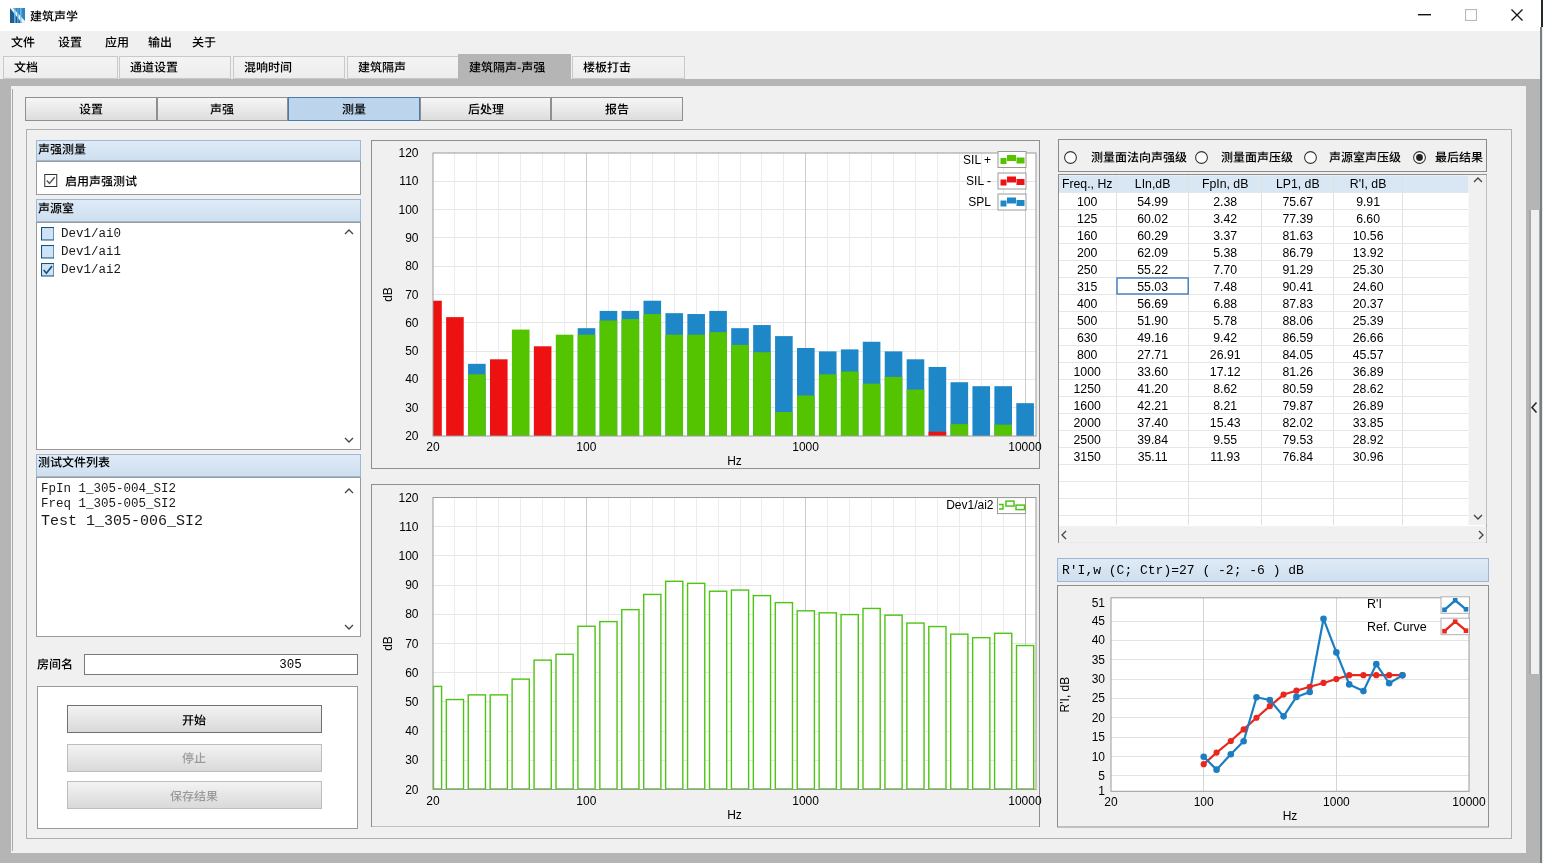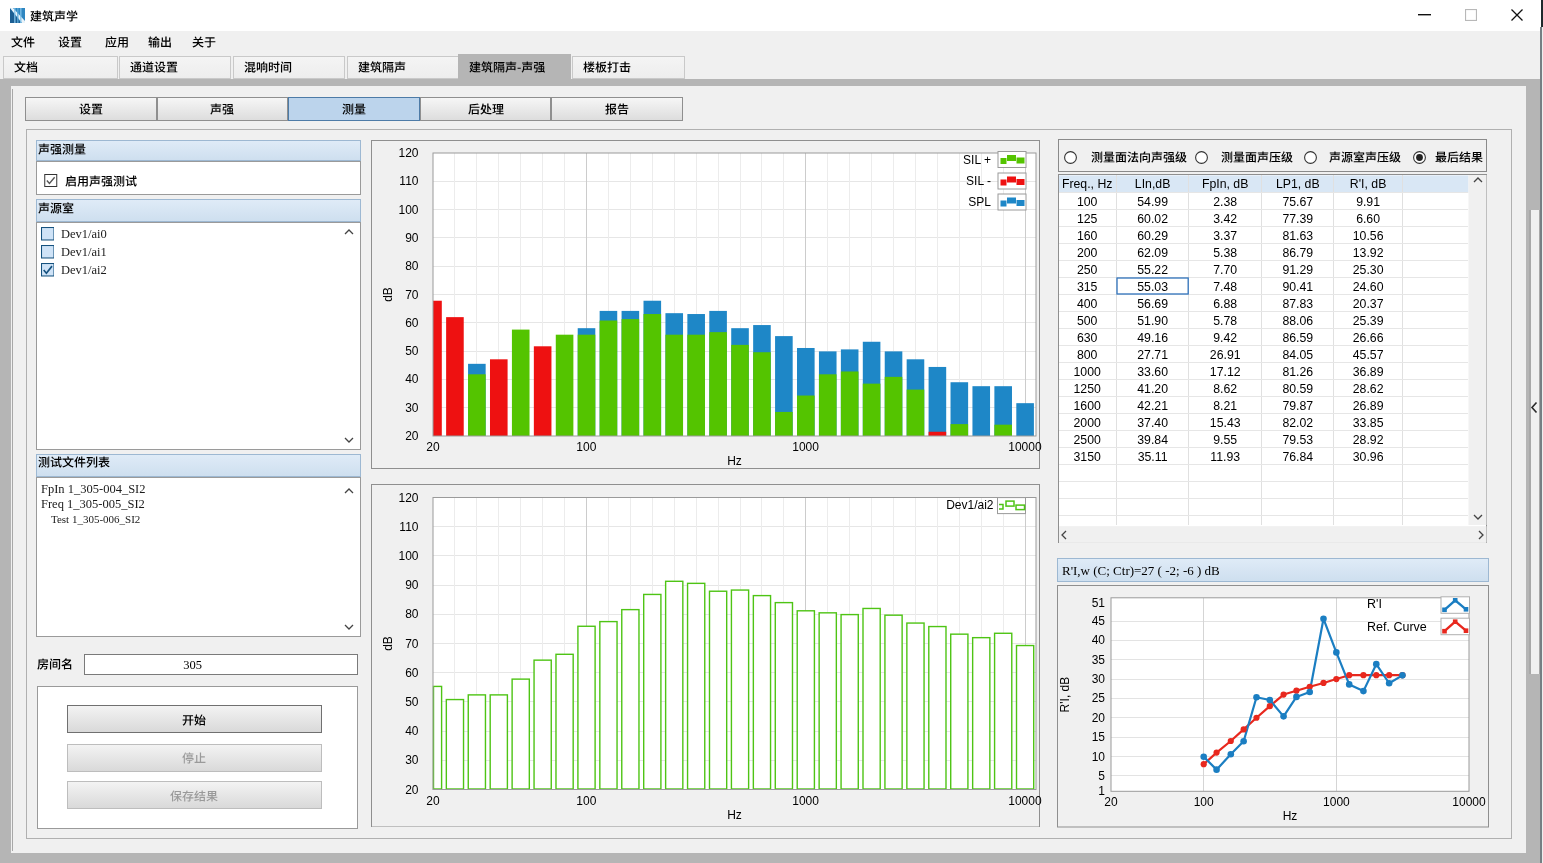--- a/index.html
+++ b/index.html
@@ -1,17 +1,17 @@
 <!DOCTYPE html>
 <html><head><meta charset="utf-8"><style>
 *{margin:0;padding:0;box-sizing:border-box}
 html,body{width:1543px;height:863px;overflow:hidden}
 body{font-family:"Liberation Sans",sans-serif;background:#b5b5b5;position:relative;font-size:12px;color:#000}
 .abs{position:absolute}
-.lt{font-family:Liberation Serif, serif}
+.lt{font-family:Liberation Mono, monospace}
 svg{display:block}
 </style></head><body>
 
 <div class="abs" style="left:0;top:0;width:1543px;height:31px;background:#fff"></div>
 <svg class="abs" style="left:10px;top:8px" width="15" height="15" viewBox="0 0 15 15">
 <rect width="15" height="15" fill="#2e86c1"></rect>
 <path d="M0 0 L0 15 L11 15 Z" fill="#1b5e93"></path>
 <path d="M0 0 L3 0 L15 13 L15 15 L12 15 Z" fill="#ffffff" opacity="0.9"></path>
 <rect x="4" y="0" width="1.6" height="15" fill="#7fc0e8" opacity="0.8"></rect>
 <rect x="7" y="0" width="1.6" height="15" fill="#5aa9d8" opacity="0.8"></rect>
@@ -172,34 +172,34 @@
   </svg>
 <div class="abs" style="left:36.0px;top:453.5px;width:324.5px;height:23.0px;background:linear-gradient(#dfebf7,#cedfef);border:1px solid #9db8d2"></div>
 <div style="position:absolute;left:38.0px;top:456.20px;line-height:0;">
     <svg width="72.0" height="12.0" viewBox="0 0 6000 1000">
       <path fill="#000" d="M485 795 544 759Q568 783 594 812Q620 840 642 868Q664 895 678 916L615 958Q603 936 581 907Q559 878 534 848Q509 819 485 795ZM309 91H656V729H578V162H383V733H309ZM857 50H934V861Q934 896 926 916Q917 935 896 945Q875 955 840 958Q804 962 750 961Q748 945 740 922Q732 898 724 881Q762 882 794 882Q825 882 837 881Q857 881 857 861ZM720 126H795V734H720ZM441 226H513V595Q513 645 506 696Q498 748 476 797Q455 846 414 888Q372 931 305 964Q301 956 293 944Q285 933 276 922Q268 910 261 904Q322 875 358 840Q394 804 412 764Q430 723 436 680Q441 637 441 594ZM74 115 131 45Q158 58 189 76Q220 94 250 112Q279 130 297 146L237 225Q220 209 192 189Q164 169 133 150Q102 131 74 115ZM33 384 88 314Q115 327 146 344Q178 361 207 378Q236 396 255 410L197 488Q180 473 152 454Q123 436 92 418Q61 399 33 384ZM52 902Q71 863 94 810Q117 757 141 698Q165 638 184 581L263 632Q245 685 224 741Q204 797 182 851Q160 905 139 953Z M1109 110 1172 52Q1199 73 1228 100Q1257 126 1284 152Q1310 177 1325 198L1258 265Q1243 243 1218 216Q1193 189 1164 161Q1135 133 1109 110ZM1174 943 1157 859 1183 824 1371 705Q1374 724 1382 748Q1389 773 1396 788Q1330 831 1289 858Q1248 886 1226 902Q1203 918 1192 927Q1181 936 1174 943ZM1050 346H1228V440H1050ZM1348 236H1962V328H1348ZM1379 459H1647V549H1379ZM1473 514H1562V810L1473 819ZM1362 810Q1421 796 1504 774Q1586 752 1671 729L1684 814Q1607 836 1529 859Q1451 882 1387 901ZM1782 87 1848 47Q1877 78 1907 116Q1937 155 1952 184L1882 230Q1868 200 1840 160Q1811 120 1782 87ZM1664 42H1763Q1763 168 1768 284Q1772 401 1781 500Q1790 599 1802 673Q1814 747 1830 788Q1846 830 1865 830Q1877 831 1884 792Q1892 754 1896 684Q1904 693 1919 704Q1934 716 1949 725Q1964 734 1972 739Q1964 806 1951 850Q1938 893 1924 917Q1909 941 1893 950Q1877 960 1862 960Q1816 959 1784 916Q1751 873 1729 792Q1707 712 1694 599Q1681 486 1674 346Q1667 205 1664 42ZM1174 943Q1170 931 1162 915Q1154 899 1145 884Q1136 868 1127 859Q1143 849 1160 827Q1178 805 1178 772V346H1270V847Q1270 847 1260 854Q1251 860 1236 870Q1222 881 1208 894Q1194 907 1184 920Q1174 933 1174 943Z M2709 252 2809 280Q2747 463 2649 595Q2551 727 2412 816Q2274 906 2091 963Q2085 951 2074 934Q2064 917 2052 900Q2041 882 2031 871Q2209 823 2341 743Q2473 663 2564 542Q2655 421 2709 252ZM2287 258Q2342 409 2436 531Q2530 653 2664 738Q2798 824 2973 867Q2962 877 2950 894Q2937 910 2926 926Q2914 943 2907 957Q2725 908 2590 815Q2454 722 2358 588Q2261 455 2198 286ZM2047 208H2957V303H2047ZM2418 57 2520 27Q2542 62 2564 105Q2585 148 2594 180L2485 214Q2477 183 2458 138Q2438 94 2418 57Z M3596 48H3694V964H3596ZM3424 88 3518 107Q3504 175 3484 242Q3465 310 3440 368Q3416 426 3388 471Q3379 464 3364 455Q3348 446 3332 438Q3316 429 3304 424Q3332 384 3356 330Q3379 275 3396 213Q3413 151 3424 88ZM3449 235H3914V330H3424ZM3316 527H3959V622H3316ZM3255 39 3347 67Q3315 152 3273 236Q3231 320 3182 394Q3132 469 3079 526Q3074 514 3064 496Q3055 477 3044 458Q3034 438 3025 427Q3071 379 3114 317Q3156 255 3192 184Q3229 113 3255 39ZM3155 306 3247 214 3248 215V963H3155Z M4055 85H4571V178H4055ZM4214 125 4309 141Q4290 233 4262 320Q4234 406 4198 480Q4161 554 4115 609Q4108 600 4094 588Q4081 575 4066 562Q4052 550 4041 543Q4084 494 4117 428Q4150 362 4174 284Q4199 207 4214 125ZM4236 308H4469V397H4208ZM4453 308H4470L4487 304L4547 323Q4523 497 4466 624Q4410 751 4324 836Q4239 921 4128 972Q4121 959 4112 944Q4102 928 4091 914Q4080 899 4069 889Q4170 850 4249 774Q4328 697 4380 584Q4433 472 4453 326ZM4177 588 4233 515Q4259 532 4288 554Q4317 576 4344 598Q4371 619 4387 637L4330 719Q4313 701 4287 678Q4261 655 4232 631Q4203 607 4177 588ZM4630 147H4725V714H4630ZM4836 43H4934V846Q4934 887 4924 909Q4913 931 4887 943Q4862 954 4822 958Q4782 961 4723 960Q4719 941 4710 914Q4701 886 4691 867Q4731 868 4766 868Q4801 869 4814 868Q4826 868 4831 864Q4836 859 4836 847Z M5102 116H5905V199H5102ZM5153 268H5863V346H5153ZM5061 419H5938V503H5061ZM5449 35H5547V486H5449ZM5432 440 5516 479Q5479 525 5430 567Q5380 609 5324 646Q5268 683 5209 714Q5150 744 5092 765Q5086 753 5074 738Q5063 724 5051 710Q5039 696 5028 686Q5085 668 5142 642Q5200 616 5254 584Q5309 551 5354 514Q5400 478 5432 440ZM5572 467Q5604 560 5659 636Q5714 713 5792 768Q5871 822 5972 851Q5961 861 5949 876Q5937 891 5926 906Q5915 922 5908 936Q5801 900 5720 837Q5638 774 5580 686Q5523 598 5484 489ZM5838 531 5919 590Q5866 631 5806 672Q5745 712 5694 740L5632 688Q5665 668 5703 641Q5741 614 5776 586Q5812 557 5838 531ZM5244 964 5235 881 5277 847 5578 760Q5580 780 5585 806Q5590 831 5594 846Q5488 879 5424 900Q5359 920 5323 932Q5287 943 5270 950Q5253 957 5244 964ZM5244 964Q5241 952 5234 936Q5227 919 5219 903Q5211 887 5202 877Q5217 869 5232 852Q5247 835 5247 804V608H5348V877Q5348 877 5338 883Q5327 889 5312 899Q5296 909 5280 920Q5265 931 5254 942Q5244 954 5244 964Z"></path>
     </svg>
   </div>
 <div class="abs" style="left:36px;top:476.5px;width:324.5px;height:160.5px;background:#fff;border:1px solid #9a9a9a"></div>
 <div class="abs lt" style="left:41px;top:482.0px;font-size:12.5px;color:#1a1a1a">FpIn 1_305-004_SI2</div>
 <div class="abs lt" style="left:41px;top:497.3px;font-size:12.5px;color:#1a1a1a">Freq 1_305-005_SI2</div>
-<div class="abs lt" style="left:51px;top:512.6px;font-size:11px;color:#1a1a1a">Test 1_305-006_SI2</div>
+<div class="abs lt" style="left:41px;top:512.6px;font-size:15px;color:#1a1a1a">Test 1_305-006_SI2</div>
 <svg class="abs" style="left:343.5px;top:488.0px" width="10" height="6" viewBox="0 0 10 6">
     <path d="M1 5 L5 1 L9 5" fill="none" stroke="#444" stroke-width="1.3"></path>
   </svg>
 <svg class="abs" style="left:343.5px;top:624.0px" width="10" height="6" viewBox="0 0 10 6">
     <path d="M1 1 L5 5 L9 1" fill="none" stroke="#444" stroke-width="1.3"></path>
   </svg>
 <div style="position:absolute;left:36.8px;top:657.50px;line-height:0;">
     <svg width="36.0" height="12.0" viewBox="0 0 3000 1000">
       <path fill="#000" d="M253 508H929V586H253ZM477 663H796V739H477ZM771 664H867Q867 664 866 677Q866 690 865 699Q859 769 852 814Q845 860 836 886Q826 913 812 926Q797 941 778 947Q760 953 736 954Q714 956 676 956Q638 955 596 953Q595 935 588 913Q580 891 570 874Q610 878 645 879Q680 880 695 880Q709 880 718 878Q726 877 733 871Q741 863 748 841Q755 819 760 779Q766 739 771 675ZM430 554H525Q519 625 506 687Q492 749 464 801Q436 853 388 894Q339 934 263 963Q255 946 239 924Q223 903 208 890Q275 866 316 833Q358 800 381 757Q404 714 414 663Q425 612 430 554ZM502 409 587 381Q603 405 619 434Q635 464 644 485L556 517Q548 496 532 465Q517 434 502 409ZM174 131H898V383H174V301H802V213H174ZM127 131H225V365Q225 428 221 506Q217 584 206 665Q194 746 173 824Q152 903 117 968Q107 960 91 951Q75 942 58 934Q40 926 28 921Q62 861 82 789Q102 717 112 642Q121 567 124 496Q127 424 127 365ZM438 59 534 34Q549 64 562 100Q576 135 584 161L484 190Q478 163 465 126Q452 89 438 59Z M1081 268H1181V964H1081ZM1096 92 1172 45Q1195 66 1220 92Q1244 118 1264 144Q1285 170 1297 192L1215 244Q1204 223 1184 196Q1165 170 1142 142Q1119 115 1096 92ZM1345 88H1879V179H1345ZM1825 88H1925V855Q1925 891 1917 911Q1909 931 1887 943Q1864 954 1830 956Q1796 959 1749 959Q1746 941 1738 915Q1729 889 1720 871Q1748 872 1774 872Q1799 872 1808 872Q1818 872 1822 868Q1825 864 1825 854ZM1391 591V707H1608V591ZM1391 398V512H1608V398ZM1304 319H1700V786H1304Z M2309 828H2787V916H2309ZM2338 135H2783V223H2338ZM2394 31 2504 54Q2442 147 2350 232Q2257 316 2126 383Q2119 371 2107 356Q2095 342 2082 328Q2070 315 2058 307Q2140 269 2204 223Q2269 177 2317 128Q2365 78 2394 31ZM2748 135H2768L2784 130L2851 169Q2799 273 2717 357Q2635 441 2533 506Q2431 570 2317 616Q2203 661 2088 688Q2083 674 2074 658Q2066 641 2056 625Q2047 609 2037 598Q2125 580 2212 551Q2300 522 2382 482Q2463 441 2534 390Q2604 340 2659 280Q2714 219 2748 150ZM2250 364 2325 308Q2358 330 2394 358Q2431 386 2464 414Q2498 443 2520 465L2440 529Q2420 506 2388 477Q2356 448 2320 418Q2283 388 2250 364ZM2754 530H2854V964H2754ZM2342 530H2780V618H2342V964H2245V604L2320 530Z"></path>
     </svg>
   </div>
 <div class="abs" style="left:83.7px;top:653.5px;width:274px;height:21px;background:#fff;border:1px solid #7a7a7a"></div>
-<div class="abs lt" style="left:83.7px;top:658px;width:218px;text-align:center;font-size:12.5px">305</div>
+<div class="abs lt" style="left:83.7px;top:658px;width:218px;text-align:right;font-size:12.5px">305</div>
 <div class="abs" style="left:36.8px;top:685.5px;width:321px;height:143px;background:#fff;border:1px solid #9a9a9a"></div>
 <div class="abs" style="left:66.5px;top:705.3px;width:255px;height:28px;background:linear-gradient(#f3f3f3,#d9d9d9);border:1px solid #707070"></div>
 <div style="position:absolute;left:182.0px;top:713.80px;line-height:0">
     <svg width="24.0" height="12.0" viewBox="0 0 2000 1000">
       <path fill="#000" d="M84 97H923V189H84ZM49 455H953V548H49ZM637 148H738V966H637ZM283 149H382V419Q382 491 374 566Q366 640 340 712Q315 784 264 850Q213 915 127 969Q118 957 104 944Q91 930 76 917Q61 904 49 896Q128 848 175 791Q222 734 245 672Q268 610 276 546Q283 481 283 418Z M1516 836H1862V922H1516ZM1456 551H1910V963H1818V638H1544V964H1456ZM1732 217 1809 179Q1844 222 1876 272Q1909 323 1936 372Q1962 422 1977 461L1893 505Q1880 465 1854 414Q1828 364 1796 312Q1765 260 1732 217ZM1431 483Q1428 473 1422 456Q1417 439 1410 421Q1404 403 1399 391Q1414 387 1430 370Q1445 354 1463 327Q1473 315 1490 285Q1508 255 1530 215Q1551 175 1572 128Q1594 82 1611 35L1712 62Q1682 130 1646 196Q1611 263 1573 322Q1535 382 1497 430V432Q1497 432 1487 437Q1477 442 1464 450Q1451 458 1441 466Q1431 475 1431 483ZM1431 483 1428 406 1483 373 1897 346Q1900 366 1906 391Q1912 416 1916 431Q1796 441 1714 448Q1633 455 1582 460Q1530 464 1501 468Q1472 472 1456 476Q1441 479 1431 483ZM1056 583Q1072 531 1088 465Q1104 399 1118 326Q1133 252 1144 179Q1156 106 1162 40L1253 46Q1245 115 1232 191Q1219 267 1204 343Q1188 419 1172 488Q1155 557 1138 612ZM1040 237H1326V327H1040ZM1302 237H1318L1334 235L1390 243Q1379 438 1344 578Q1309 717 1246 811Q1184 905 1092 963Q1083 946 1066 922Q1049 899 1035 886Q1115 842 1171 756Q1227 671 1260 546Q1293 420 1302 255ZM1056 583 1108 514Q1149 543 1192 578Q1236 612 1278 648Q1319 685 1354 720Q1388 756 1409 786L1351 866Q1329 834 1296 798Q1263 761 1222 723Q1182 685 1140 649Q1097 613 1056 583Z"></path>
     </svg>
   </div>
 <div class="abs" style="left:66.5px;top:743.6px;width:255px;height:28px;background:linear-gradient(#f3f3f3,#d9d9d9);border:1px solid #bdbdbd"></div>
 <div style="position:absolute;left:182.0px;top:752.10px;line-height:0">
     <svg width="24.0" height="12.0" viewBox="0 0 2000 1000">

